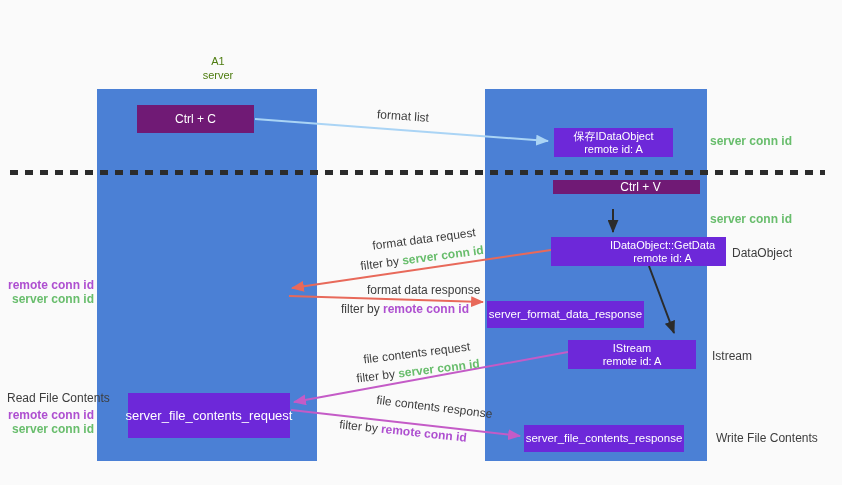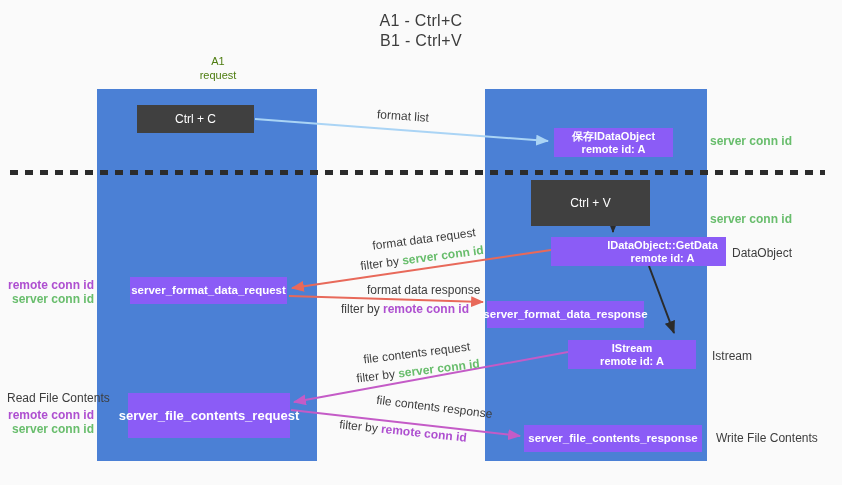--- a/index.html
+++ b/index.html
@@ -1,44 +1,40 @@
 <!DOCTYPE html>
 <html><head>
 <meta charset="utf-8">
 <style>
   html,body{margin:0;padding:0;}
   body{font-family:"Liberation Sans",sans-serif;background:#fff;}
   #stage{position:relative;width:842px;height:485px;background:#fafafa;overflow:hidden;}
   .col{position:absolute;background:#4b80d5;z-index:1;}
   .node{position:absolute;z-index:3;display:flex;flex-direction:column;align-items:center;justify-content:center;color:#fff;font-size:12px;line-height:13px;text-align:center;}
-  .green-node{background:#404040;}
-  .orange-node{background:#8b5cf6;font-weight:bold;}
+  .green-node{background:#701a75;}
+  .orange-node{background:#6d28d9;}
   .node .sub{font-size:11px;line-height:13px;}
   .hdr{position:absolute;z-index:1;text-align:center;color:#4d7c0f;font-size:11px;line-height:14px;}
   .title{position:absolute;z-index:1;width:100%;text-align:center;color:#3d3d3d;font-size:16px;line-height:20px;letter-spacing:.3px;}
   .lbl{position:absolute;z-index:3;font-size:12px;color:#3d3d3d;white-space:nowrap;}
   .g{color:#68bd6c;font-weight:bold;}
   .p{color:#ae4fd0;font-weight:bold;}
   .rightcol{text-align:right;}
   .dotted{position:absolute;z-index:2;height:5px;background:repeating-linear-gradient(90deg,#2b2b2b 0 8px,transparent 8px 15px);}
   svg.arrows{position:absolute;left:0;top:0;z-index:2;pointer-events:none;}
 </style>
 </head>
 <body>
 
 <div id="stage">
 
-  <div class="title" style="top:11px;">
-    <div>A1 - Ctrl+C</div>
-    <div>B1 - Ctrl+V</div>
-  </div>
 
   <div class="hdr" style="left:158px;top:54px;width:120px;">
     <div>A1</div>
-    <div>request</div>
+    <div>server</div>
   </div>
   <div class="hdr" style="left:537px;top:54px;width:120px;margin-top:39px;">
     <div>B1</div>
     <div>connection</div>
   </div>
 
   <div class="col" style="left:97px;top:89px;width:220px;height:372px;"></div>
   <div class="col" style="left:485px;top:89px;width:222px;height:372px;"></div>
 
   <div class="dotted" style="left:10px;top:170px;width:815px;"></div>
@@ -67,41 +63,38 @@
     <line x1="291" y1="410" x2="520" y2="436" stroke="#c45bc7" stroke-width="2" marker-end="url(#m-mag)"></line>
   </svg>
 
   <div class="node green-node" style="left:137px;top:105px;width:117px;height:28px;">
     <div>Ctrl + C</div>
   </div>
   <div class="node orange-node" style="left:554px;top:128px;width:119px;height:29px;">
     <div class="sub">保存IDataObject</div>
     <div class="sub">remote id: A</div>
   </div>
-  <div class="node green-node" style="left:531px;top:180px;width:119px;height:46px;">
+  <div class="node green-node" style="left:553px;top:180px;width:119px;height:14px;padding-left:28px;">
     <div>Ctrl + V</div>
   </div>
   <div class="node orange-node" style="left:551px;top:237px;width:127px;height:29px;padding-left:48px;">
     <div class="sub">IDataObject::GetData</div>
     <div class="sub">remote id: A</div>
-  </div>
-  <div class="node orange-node" style="left:130px;top:277px;width:157px;height:27px;font-size:11.5px;">
-    <div>server_format_data_request</div>
   </div>
   <div class="node orange-node" style="left:487px;top:301px;width:157px;height:27px;font-size:11.5px;">
     <div>server_format_data_response</div>
   </div>
   <div class="node orange-node" style="left:568px;top:340px;width:128px;height:29px;">
     <div class="sub">IStream</div>
     <div class="sub">remote id: A</div>
   </div>
   <div class="node orange-node" style="left:128px;top:393px;width:162px;height:45px;font-size:13px;">
     <div>server_file_contents_request</div>
   </div>
-  <div class="node orange-node" style="left:524px;top:425px;width:178px;height:27px;font-size:11.5px;">
+  <div class="node orange-node" style="left:524px;top:425px;width:160px;height:27px;font-size:11.5px;">
     <div>server_file_contents_response</div>
   </div>
 
   <div class="lbl" style="left:377px;top:109px;transform:rotate(4deg);">format list</div>
 
   <div class="lbl" style="left:372px;top:232px;transform:rotate(-7.5deg);">format data request</div>
   <div class="lbl" style="left:360px;top:251px;transform:rotate(-7.5deg);"><span>filter by </span><span class="g">server conn id</span></div>
 
   <div class="lbl" style="left:367px;top:283px;">format data response</div>
   <div class="lbl" style="left:341px;top:302px;"><span>filter by </span><span class="p">remote conn id</span></div>

